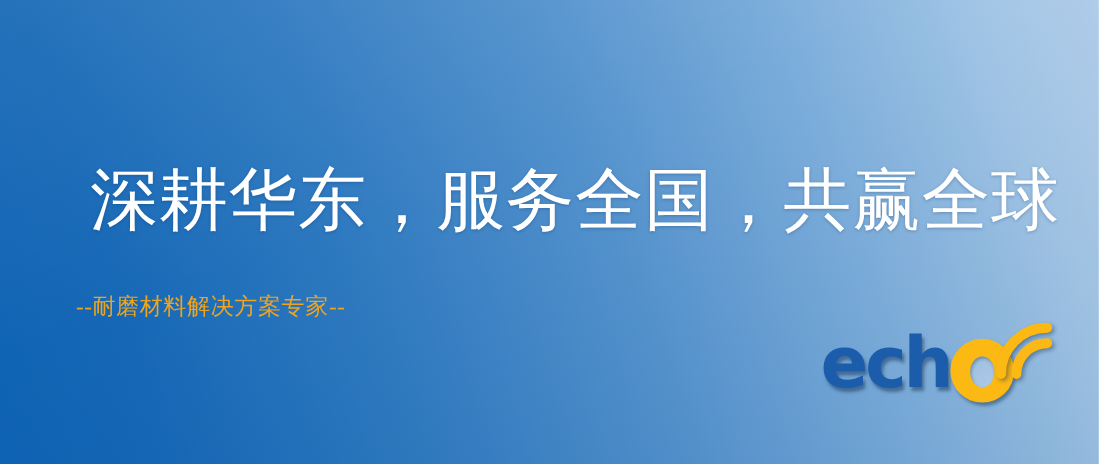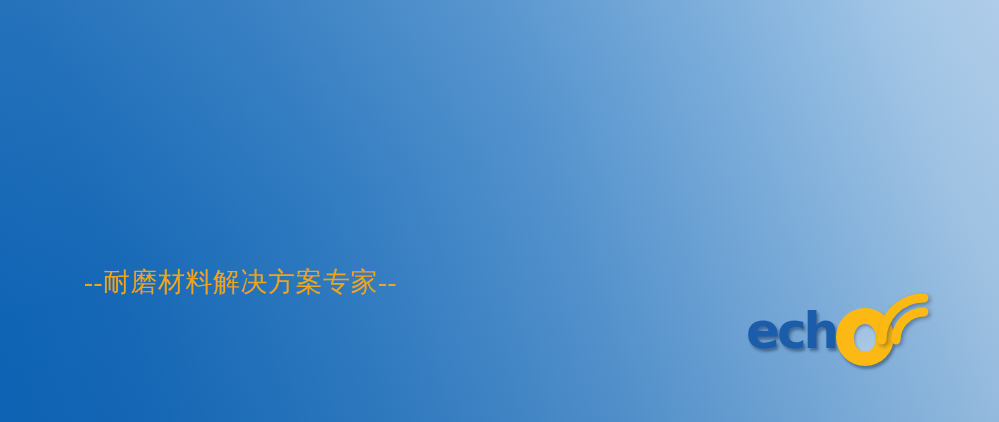--- a/index.html
+++ b/index.html
@@ -44,24 +44,24 @@
     line-height: 1.08;
     color: #ffffff;
     letter-spacing: 1px;
     white-space: nowrap;
     text-shadow: 0 1px 3px rgba(8,45,95,0.30);
     z-index: 3;
   }
 
   .subtitle {
     position: absolute;
-    left: 84px;
+    left: 69px;
     top: 266px;
     font-family: "Liberation Serif", "DejaVu Serif", serif;
-    font-size: 27px;
+    font-size: 21px;
     line-height: 1.2;
     color: #f0a41e;
     letter-spacing: 0.5px;
     white-space: nowrap;
     z-index: 3;
   }
 
   
   .logo {
     position: absolute;
@@ -74,21 +74,21 @@
   .logo-wordmark {
     position: absolute;
     left: 0;
     top: 0;
     height: 74px;
     display: flex;
     align-items: flex-start;
   }
   .logo-ech {
     font-family: "DejaVu Sans", "Liberation Sans", sans-serif;
-    font-size: 50px;
+    font-size: 64px;
     font-weight: bold;
     color: #1b5dab;
     line-height: 74px;
     letter-spacing: -3px;
     text-shadow: 2px 3px 3px rgba(10,35,70,0.45);
   }
   .logo-o-wrap {
     position: relative;
     width: 66px;
     height: 74px;
@@ -138,20 +138,21 @@
     font-size: 19px;
     vertical-align: super;
     letter-spacing: 0;
   }
 </style>
 </head>
 <body>
 
 <div id="banner">
 
+  <div class="headline">深耕华东，服务全国，共赢全球</div>
 
   <div class="subtitle">--耐磨材料解决方案专家--</div>
 
   <div class="logo">
 
     <div class="logo-wordmark">
       <span class="logo-ech">ech</span>
 
       <span class="logo-o-wrap">
         <span class="logo-o"></span>

